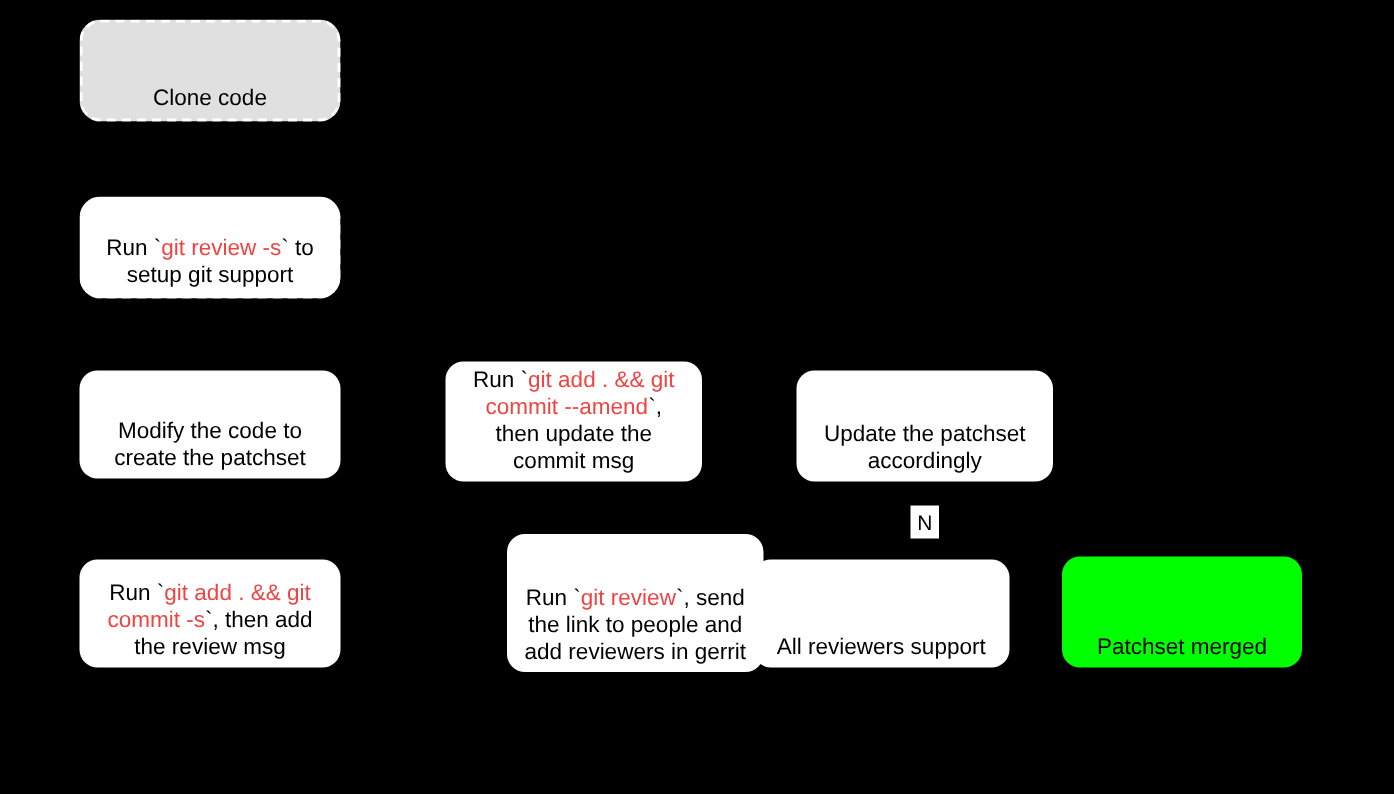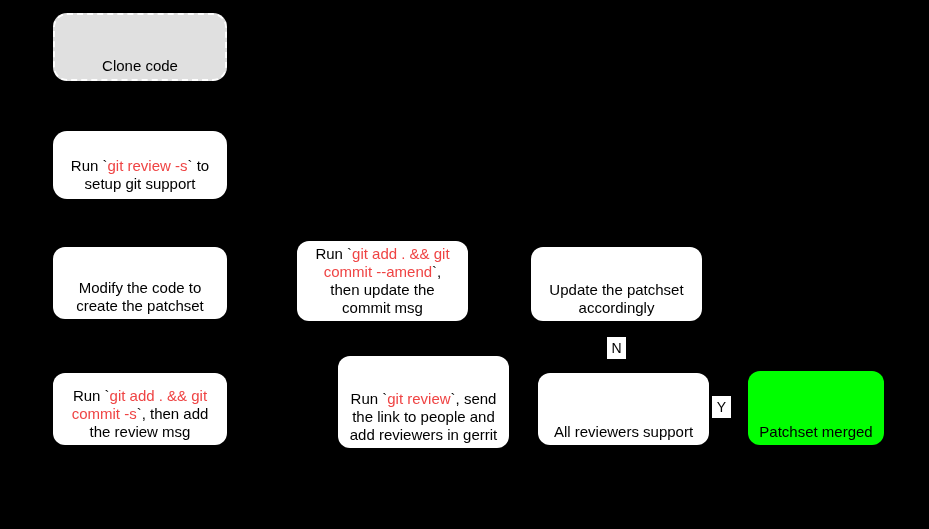--- a/index.html
+++ b/index.html
@@ -108,25 +108,25 @@
 commit -s</span><span>`, then add
 the review msg</span></span>
   </div>
 
   <div class="node node-plain" style="left:297px; top:356px; width:171px; height:92px;margin-left:41px;">
     <span class="txt"><span>Run `</span><span class="cmd">git review</span><span>`, send
 the link to people and
 add reviewers in gerrit</span></span>
   </div>
 
-  <div class="node node-plain" style="left:538px; top:373px; width:171px; height:72px;">
+  <div class="node node-plain" style="left:502px; top:373px; width:171px; height:72px;">
     <span class="txt">All reviewers support</span>
   </div>
 
   <div class="edge-label" style="left:712px; top:396px; width:19px; height:22px;">
     <span>Y</span>
   </div>
 
-  <div class="node node-merged" style="left:748px; top:371px; width:136px; height:74px;">
+  <div class="node node-merged" style="left:708px; top:371px; width:160px; height:74px;">
     <span class="txt">Patchset merged</span>
   </div>
 
 </div>
 
 </body></html>

